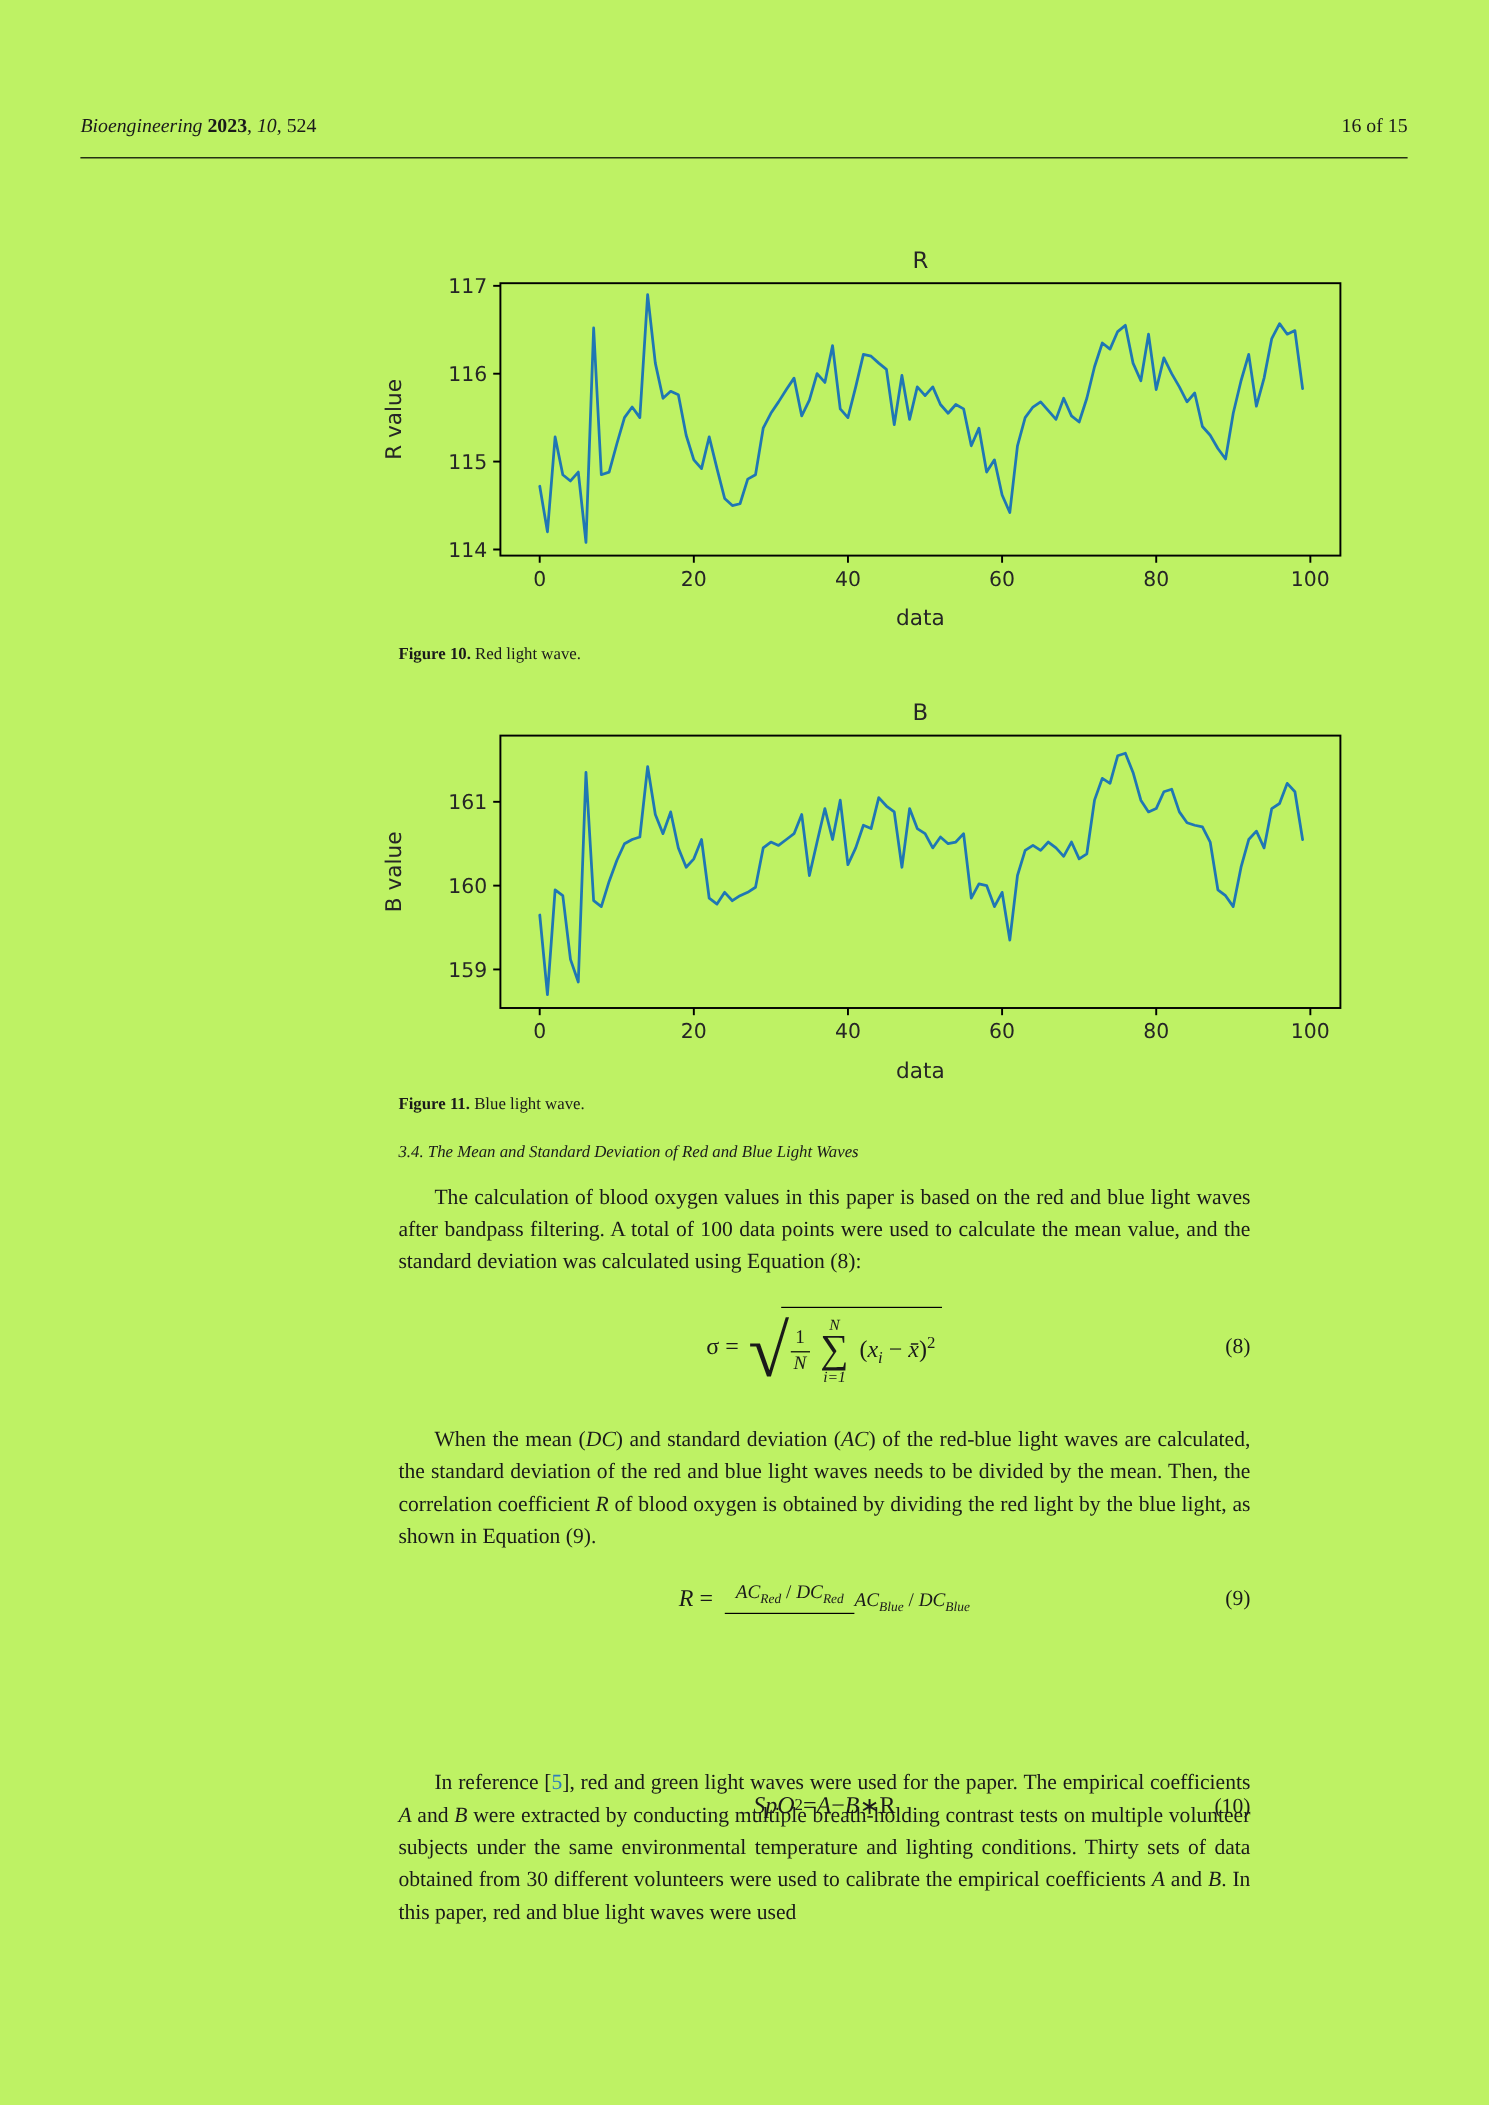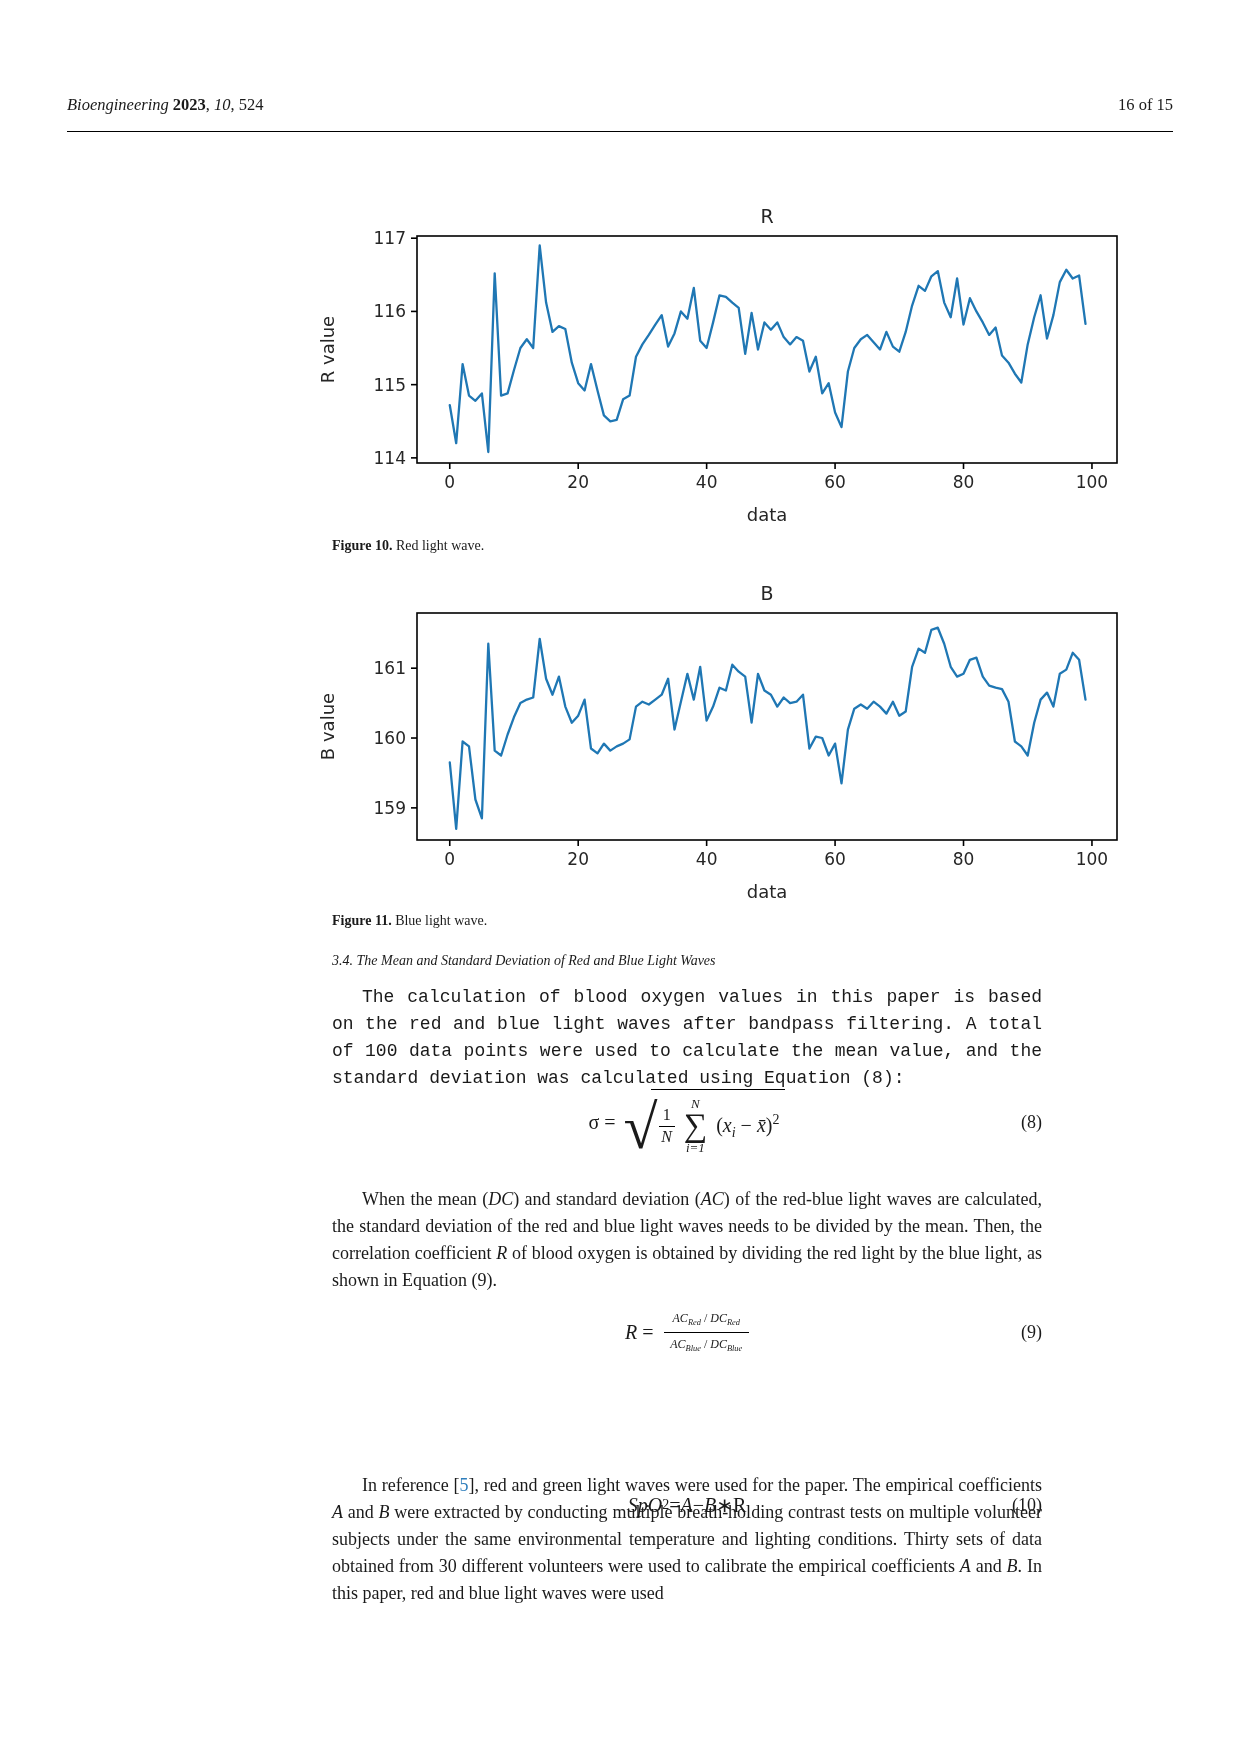--- a/index.html
+++ b/index.html
@@ -1,16 +1,16 @@
 <!DOCTYPE html>
 <html><head>
 <meta charset="utf-8">
 <style>
   html,body{margin:0;padding:0;background:#888;}
-  #page{position:relative;width:1241px;height:1754px;background:#ffffff;
+  #page{position:relative;width:1241px;height:1754px;background:#bef264;
         font-family:"Liberation Serif",serif;color:#1a1a1a;overflow:hidden;}
   
   .header{position:absolute;left:67px;top:95px;width:1106px;display:flex;
           justify-content:space-between;font-size:16.5px;}
   .rule{position:absolute;left:67px;top:131px;width:1106px;border-top:1.5px solid #000;}
   
   .it{font-style:italic;}
   .bd{font-weight:bold;}
   .ref{color:#2e7ebc;}
   .sb{vertical-align:sub;font-size:0.70em;}
@@ -31,21 +31,21 @@
   .sqrt{font-size:62px;font-weight:100;line-height:0;position:relative;top:5px;
         margin-left:8px;margin-right:-7px;}
   .radicand{display:inline-flex;align-items:center;gap:9px;
             border-top:1.7px solid #000;padding:7px 6px 0 8px;}
   .frac{display:inline-flex;flex-direction:column;align-items:center;font-size:16px;line-height:1.15;}
   .frac .ft{border-bottom:1.4px solid #000;padding:0 4px 1px;}
   .frac .fb{padding-top:1px;}
   .sum{display:inline-flex;flex-direction:column;align-items:center;line-height:1;}
   .sum .st{font-size:13px;font-style:italic;line-height:1.1;}
   .sum .ss{font-size:33px;line-height:0.88;}
-  .bfrac{display:inline-flex;flex-direction:column;text-align:center;font-size:12px;}
+  .bfrac{display:inline-flex;flex-direction:row;text-align:center;font-size:16px;align-items:flex-end;}
   .bfrac .num{border-bottom:1.6px solid #000;padding:0 9px 5px;}
   .bfrac .den{padding-top:4px;}
   .eq-lhs{margin-right:10px;}
 </style>
 </head>
 <body>
 
 <div id="page">
 
   <div class="header">
@@ -111,21 +111,21 @@
         <text x="467" y="322" text-anchor="middle" font-family="&quot;DejaVu Sans&quot;, sans-serif" font-size="18px" fill="#262626">data</text>
         <text transform="translate(34,150.5) rotate(-90)" text-anchor="middle" font-family="&quot;DejaVu Sans&quot;, sans-serif" font-size="18px" fill="#262626">B value</text>
       </svg></figure>
 
   <p class="caption" style="top:913px;">
     <span class="bd">Figure 11.</span><span> Blue light wave.</span>
   </p>
 
   <h3 class="subheading" style="top:953px;">3.4. The Mean and Standard Deviation of Red and Blue Light Waves</h3>
 
-  <p class="body" style="top:984px;font-family:Liberation Mono, monospace;"><span>The calculation of blood oxygen values in this paper is based on the red and blue light waves after bandpass filtering. A total of 100 data points were used to calculate the mean value, and the standard deviation was calculated using Equation (8):</span></p>
+  <p class="body" style="top:984px;"><span>The calculation of blood oxygen values in this paper is based on the red and blue light waves after bandpass filtering. A total of 100 data points were used to calculate the mean value, and the standard deviation was calculated using Equation (8):</span></p>
 
   <div class="eq-row" style="top:1078px;height:88px;">
     <div class="eq-content">
       <span>σ =</span>
       <span class="sqrt">√</span>
       <span class="radicand">
         <span class="frac">
           <span class="ft">1</span>
           <span class="fb it">N</span>
         </span>

